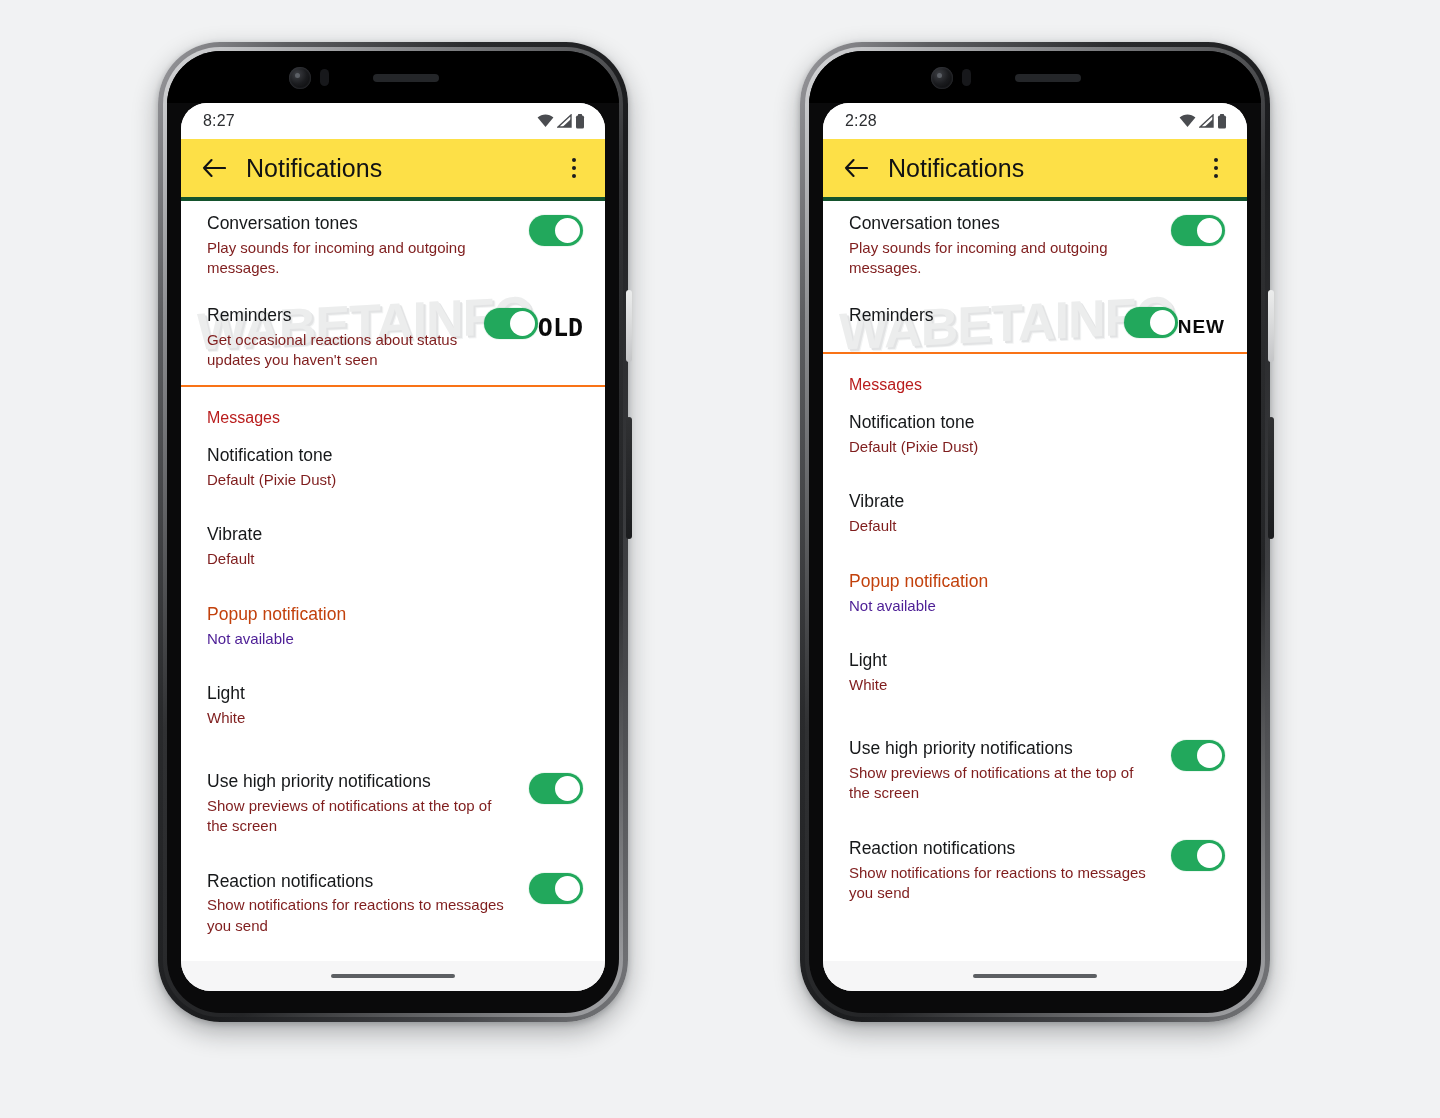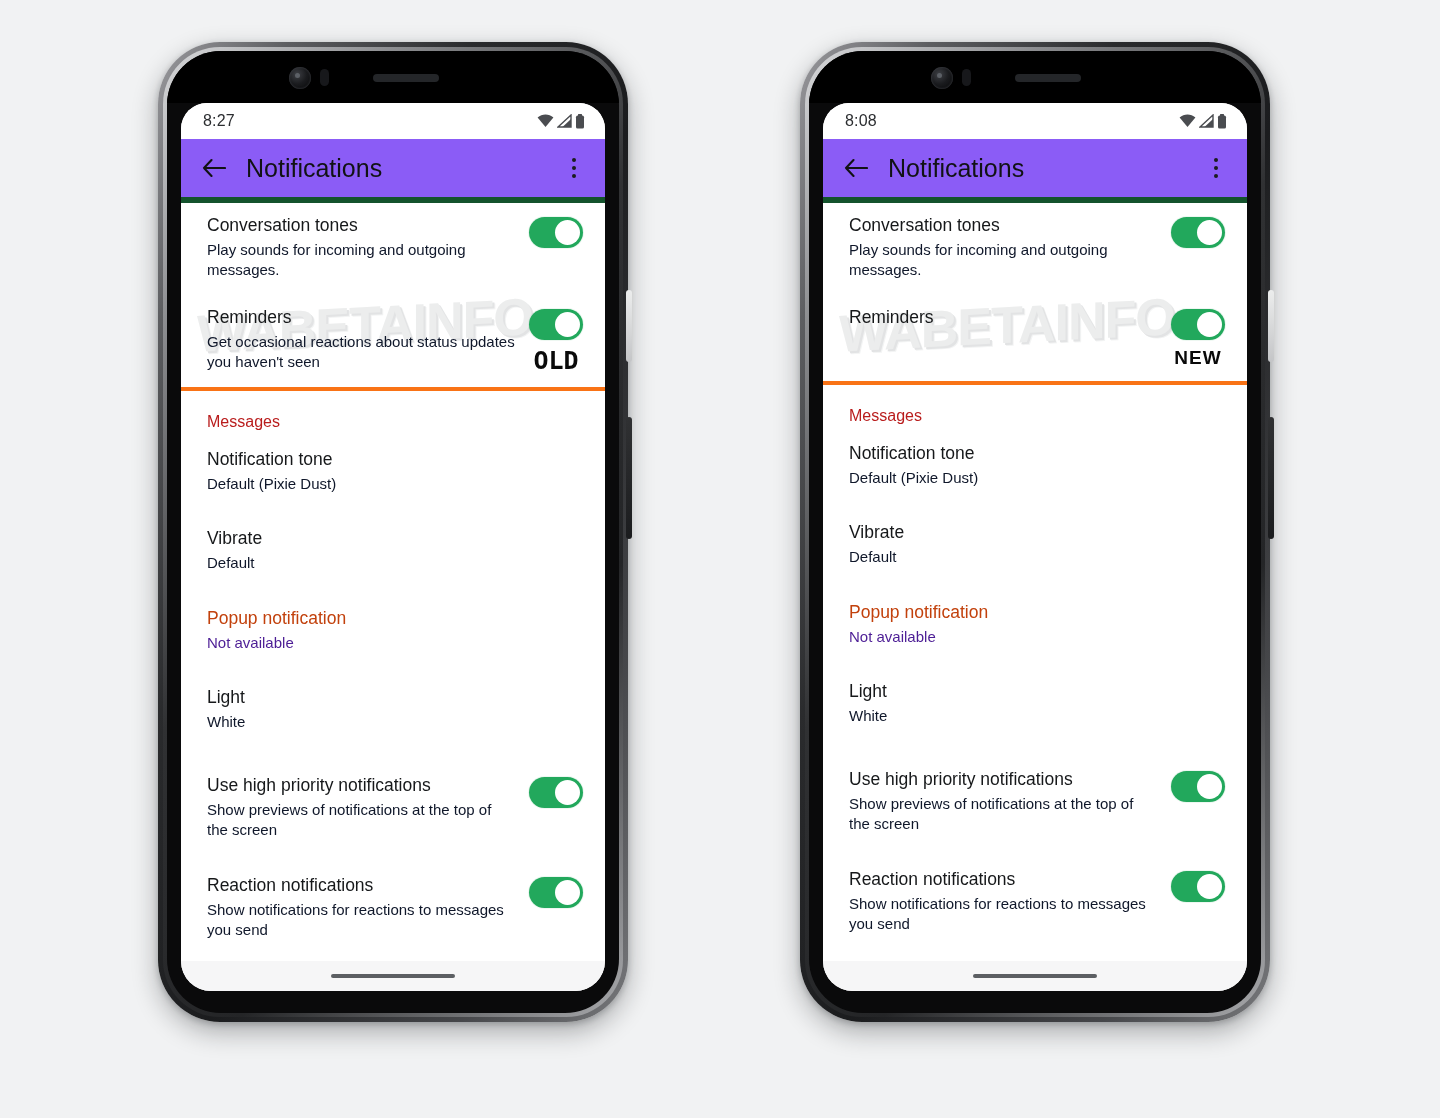--- a/index.html
+++ b/index.html
@@ -140,22 +140,22 @@
     gap: 3px;
   }
   .status-icons svg { display: block; }
 
   
   .app-bar {
     flex: 0 0 58px;
     display: flex;
     align-items: center;
     padding: 0 18px 0 18px;
-    background: #8b5cf6;
-    border-bottom: 6px solid #14532d;
+    background: #fde047;
+    border-bottom: 4px solid #14532d;
   }
   .back-icon {
     width: 30px; height: 30px;
     display: flex; align-items: center; justify-content: center;
     flex: 0 0 30px;
     cursor: pointer;
   }
   .app-title {
     font-size: 25px;
     color: #111214;
@@ -194,47 +194,47 @@
     color: #eceded;
     text-shadow: 2px 2px 0 #e2e3e4, 3px 3px 0 #f3f4f4;
     transform: skewY(-3deg);
     pointer-events: none;
     user-select: none;
     white-space: nowrap;
     z-index: 1;
   }
 
   .section { position: relative; z-index: 2; }
-  .section.divided { border-bottom: 4px solid #f97316; }
+  .section.divided { border-bottom: 2px solid #f97316; }
 
   .row {
     display: flex;
     align-items: flex-start;
     padding: 12px 22px 14px 26px;
     position: relative;
   }
   .row-text { flex: 1 1 auto; min-width: 0; }
   .row-title {
     font-size: 17.5px;
     color: #16181a;
     line-height: 1.25;
   }
   .row-sub {
     font-size: 15px;
-    color: #0f172a;
+    color: #7f1d1d;
     line-height: 1.37;
     margin-top: 3px;
   }
   .row.disabled .row-title { color: #c2410c; }
   .row.disabled .row-sub   { color: #4c1d95; }
 
   .row-right {
     flex: 0 0 auto;
     display: flex;
-    flex-direction: column;
+    flex-direction: row;
     align-items: center;
     margin-left: 14px;
     padding-top: 2px;
   }
 
   
   .toggle {
     width: 54px; height: 31px;
     border-radius: 16px;
     background: #22a85c;
@@ -448,21 +448,21 @@
     <div class="phone-body">
       <div class="top-bezel">
         <div class="cam"></div>
         <div class="sensor"></div>
         <div class="earpiece"></div>
       </div>
 
       <div class="screen">
 
         <div class="status-bar">
-          <div class="status-time">8:08</div>
+          <div class="status-time">2:28</div>
           <div class="status-icons">
             <span>
               <svg width="17" height="14" viewBox="0 0 17 14">
                   <path d="M8.5 13 0.6 3.6C2.8 1.7 5.6 0.6 8.5 0.6s5.7 1.1 7.9 3z" fill="#4a4c50"></path>
                 </svg>
             </span>
             <span>
               <svg width="15" height="14" viewBox="0 0 15 14">
                   <path d="M14 1v12H1z" fill="none" stroke="#4a4c50" stroke-width="1.4"></path>
                   <path d="M14 13H5.5L14 5z" fill="#4a4c50"></path>

